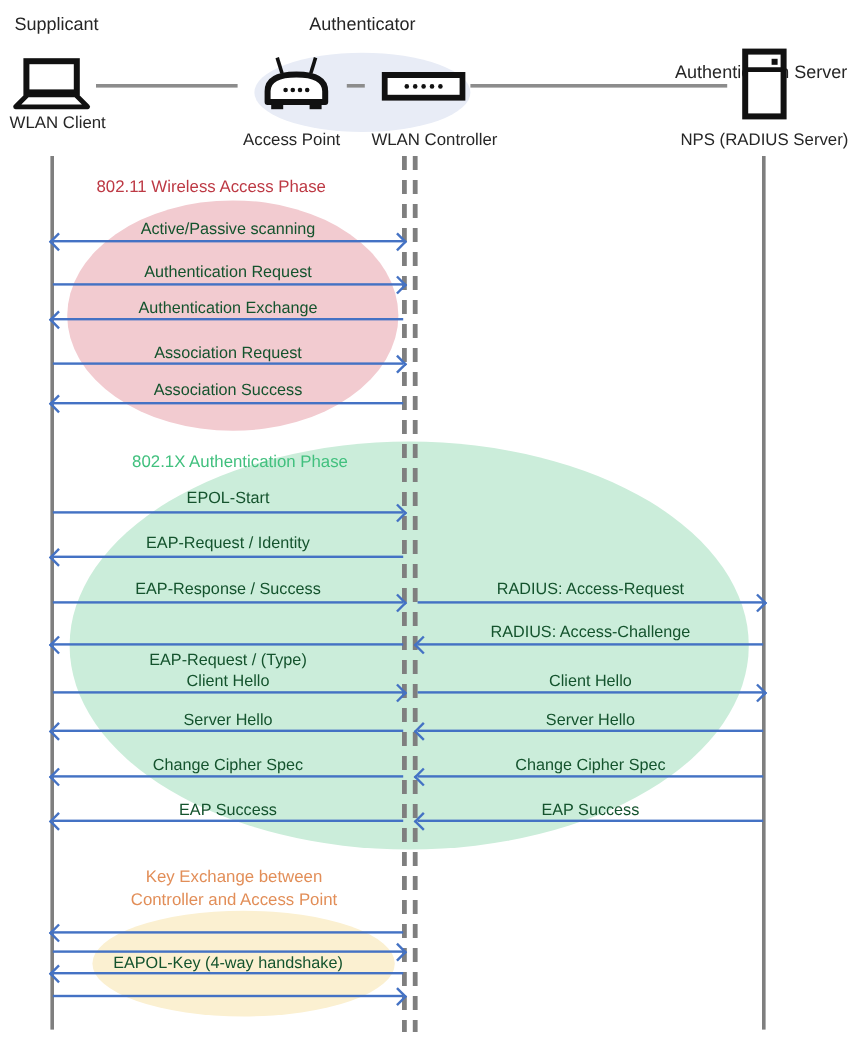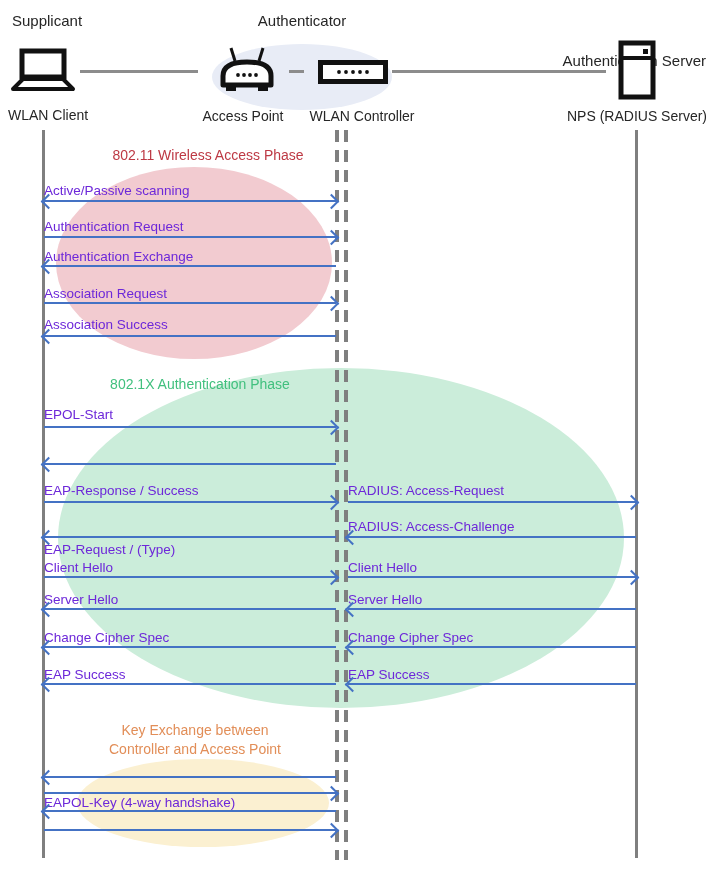--- a/index.html
+++ b/index.html
@@ -13,21 +13,21 @@
   .abs{position:absolute;}
   .role{font-size:15px;color:#262626;}
   .dev{font-size:14px;color:#262626;}
   .center{text-align:center;}
   .right{text-align:right;margin-top:40px;}
   .ellipse{position:absolute;border-radius:50%;}
   .hline{position:absolute;height:3px;background:#8C8C8C;}
   .lifeline{position:absolute;width:3px;background:var(--lifeline);}
   .dashline{position:absolute;width:4px;
     background:repeating-linear-gradient(to bottom,var(--lifeline) 0 12px,transparent 12px 20px);}
-  .msg{position:absolute;font-size:13.5px;color:#6d28d9;text-align:left;white-space:nowrap;}
+  .msg{position:absolute;font-size:13.5px;color:#14532d;text-align:center;white-space:nowrap;}
   .span-l{left:44px;width:292px;}
   .span-r{left:348px;width:288px;}
   .ph-title{position:absolute;font-size:14px;text-align:center;white-space:nowrap;}
   .t-red{color:var(--red-t);}
   .t-green{color:var(--green-t);}
   .t-orange{color:var(--orange-t);}
   .arrow{position:absolute;height:0;border-top:2px solid var(--arrow);}
   .arrow::before,.arrow::after{content:none;position:absolute;width:9px;height:9px;
     border-top:2.5px solid var(--arrow);border-right:2.5px solid var(--arrow);top:-6.5px;}
   .arrow.ar::after,.arrow.ab::after{content:"";right:-1px;transform:rotate(45deg);}
@@ -79,35 +79,35 @@
     </svg>
   </div>
   <div class="abs" style="left:618px;top:40px;">
     <svg width="38" height="60" viewBox="0 0 38 60">
       <rect x="3" y="3" width="32" height="54" fill="#fff" stroke="#111" stroke-width="5"></rect>
       <line x1="3" y1="18" x2="35" y2="18" stroke="#111" stroke-width="4"></line>
       <rect x="25" y="9" width="5" height="5" fill="#111"></rect>
     </svg>
   </div>
 
-  <div class="abs dev" style="left:8px;top:107px;width:95px;">WLAN Client</div>
+  <div class="abs dev" style="left:8px;top:94px;width:95px;">WLAN Client</div>
   <div class="abs dev center" style="left:193px;top:108px;width:100px;">Access Point</div>
   <div class="abs dev center" style="left:305px;top:108px;width:114px;">WLAN Controller</div>
   <div class="abs dev center" style="left:550px;top:108px;width:174px;">NPS (RADIUS Server)</div>
 
   <div class="ellipse" style="left:56px;top:167px;width:276px;height:192px;background:var(--pink);"></div>
   <div class="ellipse" style="left:58px;top:368px;width:566px;height:340px;background:var(--green);"></div>
   <div class="ellipse" style="left:77px;top:759px;width:252px;height:88px;background:var(--yellow);"></div>
 
   <div class="lifeline" style="left:42px;top:130px;height:728px;"></div>
   <div class="dashline" style="left:335px;top:130px;height:730px;"></div>
   <div class="dashline" style="left:344px;top:130px;height:730px;"></div>
   <div class="lifeline" style="left:635px;top:130px;height:728px;"></div>
 
-  <div class="ph-title t-red" style="left:62px;top:147px;width:292px;">802.11 Wireless Access Phase</div>
+  <div class="ph-title t-red" style="left:30px;top:147px;width:292px;">802.11 Wireless Access Phase</div>
   <div class="ph-title t-green" style="left:45px;top:376px;width:310px;">802.1X Authentication Phase</div>
   <div class="ph-title t-orange" style="left:45px;top:722px;width:300px;">Key Exchange between</div>
   <div class="ph-title t-orange" style="left:45px;top:741px;width:300px;">Controller and Access Point</div>
 
   <div class="msg span-l" style="top:183px;">Active/Passive scanning</div>
   <div class="arrow ab span-l" style="top:200px;"></div>
 
   <div class="msg span-l" style="top:219px;">Authentication Request</div>
   <div class="arrow ar span-l" style="top:236px;"></div>
 
@@ -116,20 +116,21 @@
 
   <div class="msg span-l" style="top:286px;">Association Request</div>
   <div class="arrow ar span-l" style="top:302px;"></div>
 
   <div class="msg span-l" style="top:317px;">Association Success</div>
   <div class="arrow al span-l" style="top:335px;"></div>
 
   <div class="msg span-l" style="top:407px;">EPOL-Start</div>
   <div class="arrow ar span-l" style="top:426px;"></div>
 
+  <div class="msg span-l" style="top:445px;">EAP-Request / Identity</div>
   <div class="arrow al span-l" style="top:463px;"></div>
 
   <div class="msg span-l" style="top:483px;">EAP-Response / Success</div>
   <div class="arrow ar span-l" style="top:501px;"></div>
 
   <div class="msg span-l" style="top:542px;">EAP-Request / (Type)</div>
   <div class="arrow al span-l" style="top:536px;"></div>
 
   <div class="msg span-l" style="top:560px;">Client Hello</div>
   <div class="arrow ar span-l" style="top:576px;"></div>

